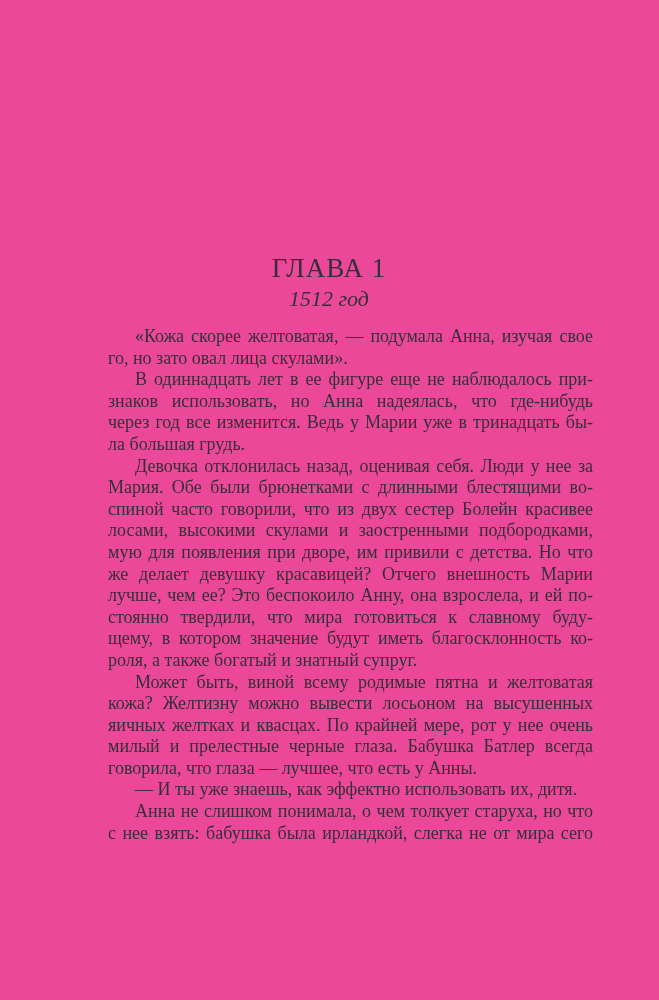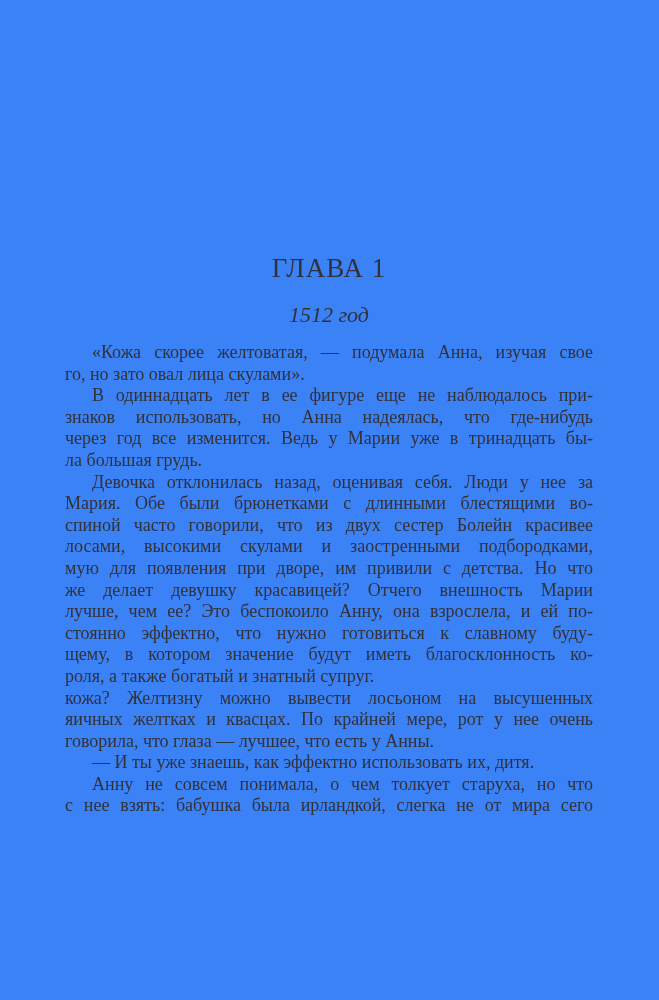--- a/index.html
+++ b/index.html
@@ -20,43 +20,44 @@
     font-size: 27px;
     line-height: 31px;
     font-weight: 400;
     letter-spacing: 1px;
   }
   .chapter-subtitle {
     text-align: center;
     font-style: italic;
     font-size: 22px;
     line-height: 25px;
-    margin-top: 18px;
+    margin-top: 2px;
   }
   .body-text {
     margin-top: 15px;
     font-size: 18px;
     line-height: 21.6px;
   }
   .line {
     text-align: justify;
     text-align-last: justify;
     white-space: normal;
+    margin-left: 43px;
   }
   .line.para-end {
     text-align-last: left;
   }
   .line.first {
     text-indent: 27px;
   }
 </style>
 </head>
 <body>
 
-<div class="page" style="background: #3b82f6; color: rgb(51, 49, 56);">
+<div class="page" style="background: #ec4899; color: rgb(51, 49, 56);">
   <div class="chapter-heading">
     <div class="chapter-title">ГЛАВА 1</div>
     <div class="chapter-subtitle">1512 год</div>
   </div>
   <div class="body-text" id="body-text">
       <div class="paragraph">
         <div class="line first">«Кожа скорее желтоватая, — подумала Анна, изучая свое</div>
         <div class="line para-end">го, но зато овал лица скулами».</div>
       </div>
       <div class="paragraph">
@@ -66,30 +67,32 @@
         <div class="line para-end">ла большая грудь.</div>
       </div>
       <div class="paragraph">
         <div class="line first">Девочка отклонилась назад, оценивая себя. Люди у нее за</div>
         <div class="line">Мария. Обе были брюнетками с длинными блестящими во-</div>
         <div class="line">спиной часто говорили, что из двух сестер Болейн красивее</div>
         <div class="line">лосами, высокими скулами и заостренными подбородками,</div>
         <div class="line">мую для появления при дворе, им привили с детства. Но что</div>
         <div class="line">же делает девушку красавицей? Отчего внешность Марии</div>
         <div class="line">лучше, чем ее? Это беспокоило Анну, она взрослела, и ей по-</div>
-        <div class="line">стоянно эффектно, что нужно готовиться к славному буду-</div>
+        <div class="line">стоянно твердили, что мира готовиться к славному буду-</div>
         <div class="line">щему, в котором значение будут иметь благосклонность ко-</div>
         <div class="line para-end">роля, а также богатый и знатный супруг.</div>
       </div>
       <div class="paragraph">
+        <div class="line first">Может быть, виной всему родимые пятна и желтоватая</div>
         <div class="line">кожа? Желтизну можно вывести лосьоном на высушенных</div>
         <div class="line">яичных желтках и квасцах. По крайней мере, рот у нее очень</div>
+        <div class="line">милый и прелестные черные глаза. Бабушка Батлер всегда</div>
         <div class="line para-end">говорила, что глаза — лучшее, что есть у Анны.</div>
       </div>
       <div class="paragraph">
         <div class="line first para-end">— И ты уже знаешь, как эффектно использовать их, дитя.</div>
       </div>
       <div class="paragraph">
-        <div class="line first">Анну не совсем понимала, о чем толкует старуха, но что</div>
+        <div class="line first">Анна не слишком понимала, о чем толкует старуха, но что</div>
         <div class="line">с нее взять: бабушка была ирландкой, слегка не от мира сего</div>
       </div>
     </div>
 </div>
 
 </body></html>

